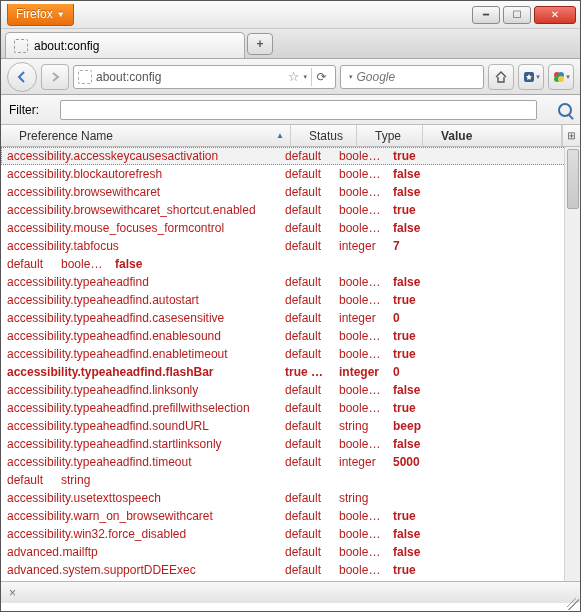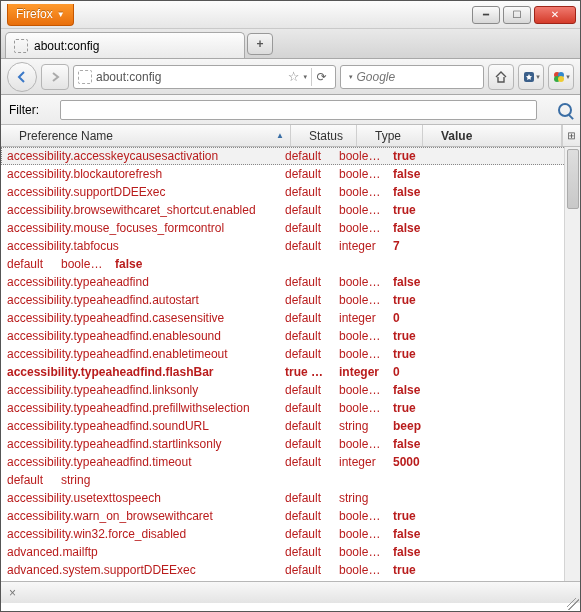--- a/index.html
+++ b/index.html
@@ -367,21 +367,21 @@
         <div class="cell col-type">boolean</div>
         <div class="cell col-value">true</div>
       </div>
       <div class="row">
         <div class="cell col-name">accessibility.blockautorefresh</div>
         <div class="cell col-status">default</div>
         <div class="cell col-type">boolean</div>
         <div class="cell col-value">false</div>
       </div>
       <div class="row">
-        <div class="cell col-name">accessibility.supportDDEExec</div>
+        <div class="cell col-name">accessibility.browsewithcaret</div>
         <div class="cell col-status">default</div>
         <div class="cell col-type">boolean</div>
         <div class="cell col-value">false</div>
       </div>
       <div class="row">
         <div class="cell col-name">accessibility.browsewithcaret_shortcut.enabled</div>
         <div class="cell col-status">default</div>
         <div class="cell col-type">boolean</div>
         <div class="cell col-value">true</div>
       </div>

